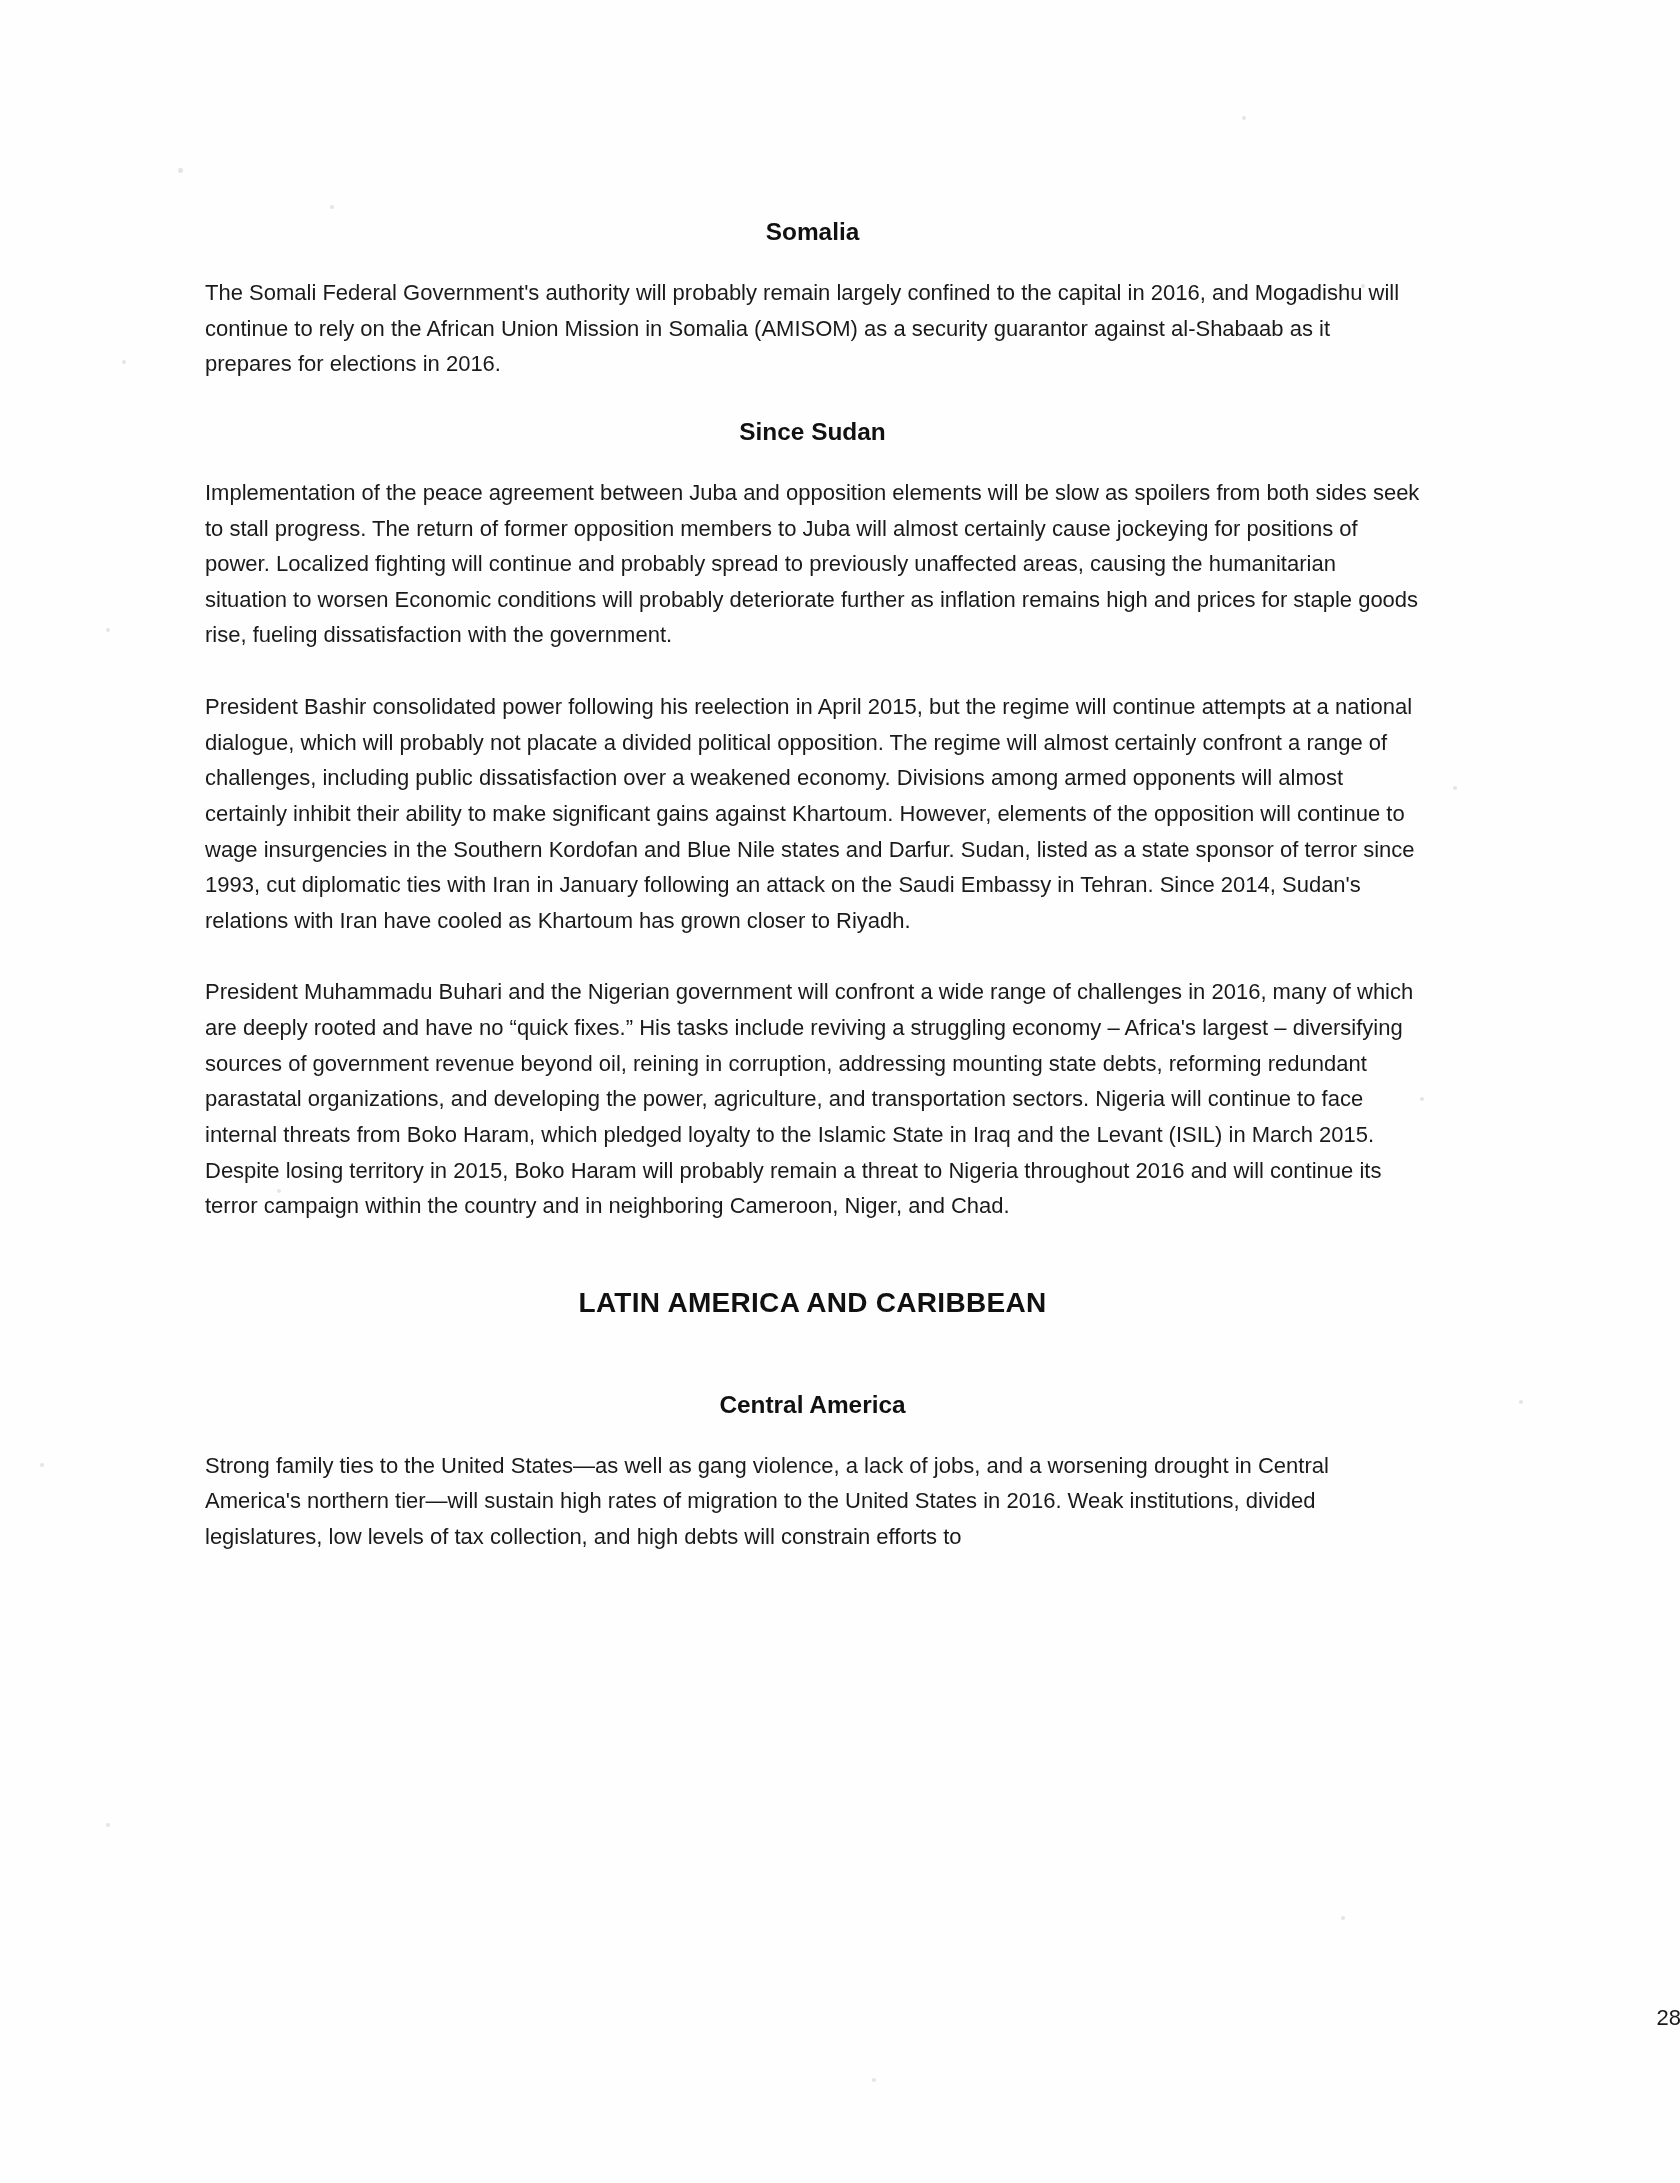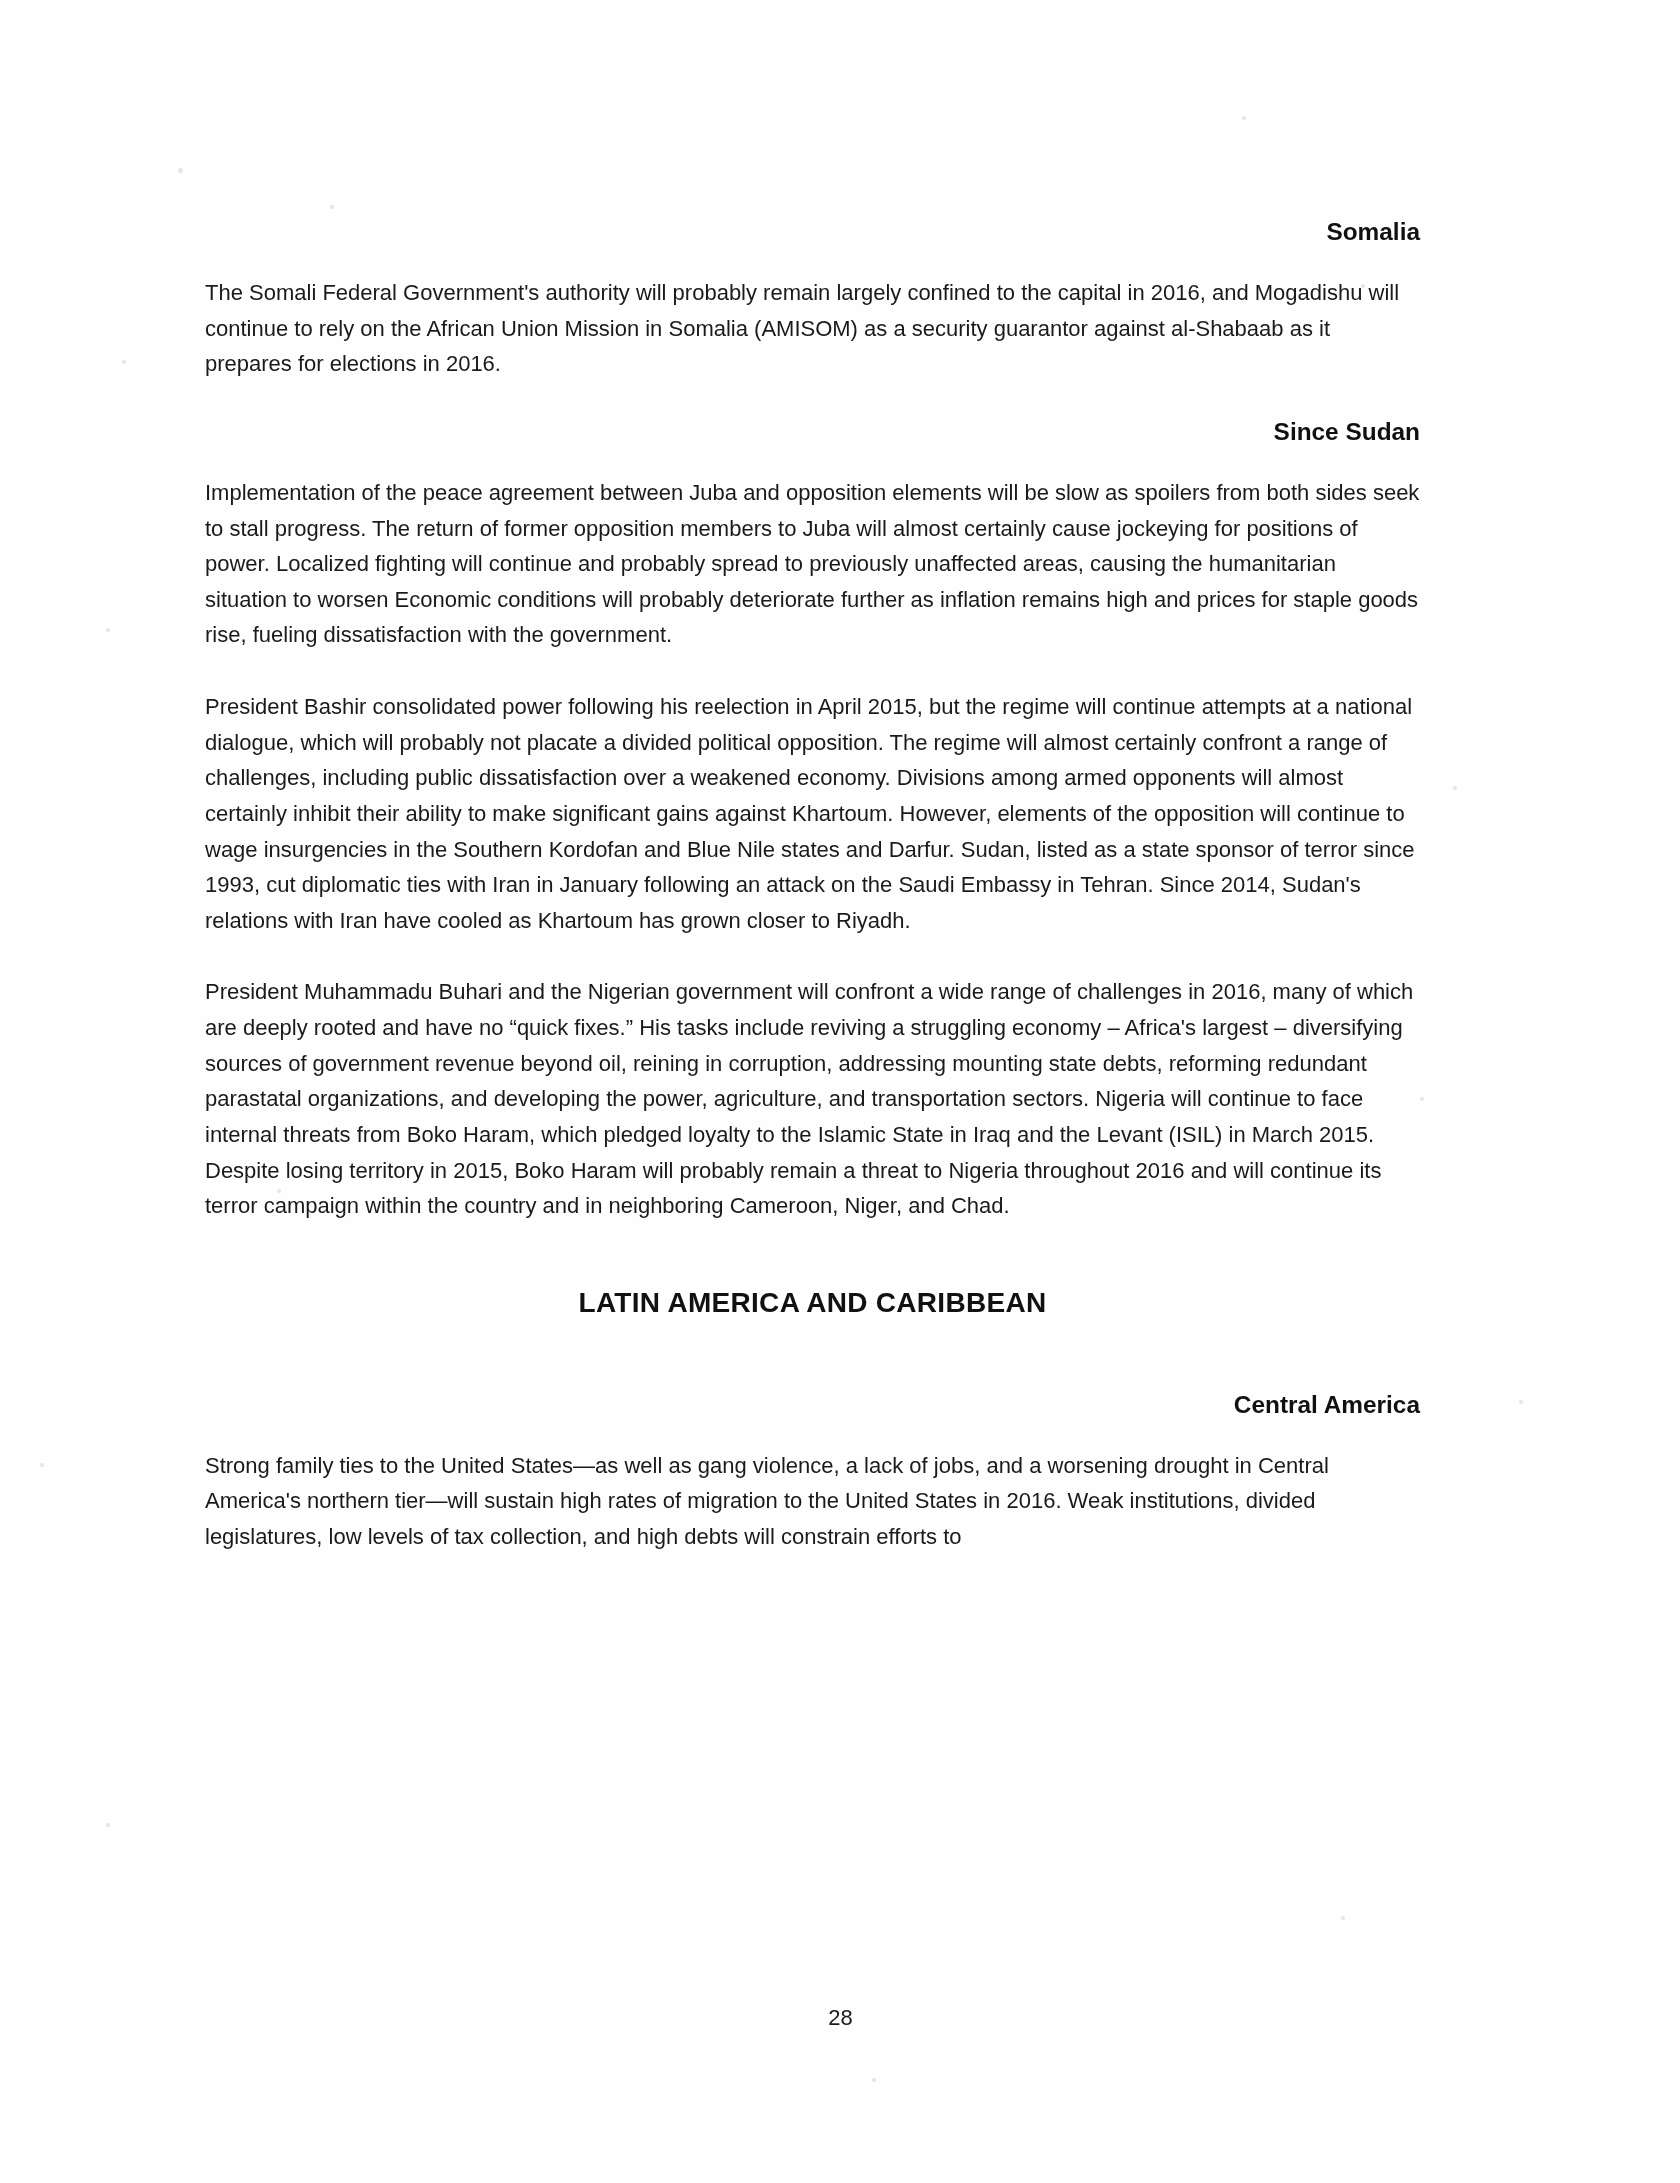--- a/index.html
+++ b/index.html
@@ -31,38 +31,38 @@
   h1.doc-heading {
     font-size: 28px;
     font-weight: bold;
     text-align: center;
     letter-spacing: 0.3px;
     margin: 63px 0 72px 0;
   }
   h2.section-heading {
     font-size: 24.4px;
     font-weight: bold;
-    text-align: right;
+    text-align: center;
     margin: 0 0 29px 0;
   }
   p.body-text {
     font-size: 22px;
     line-height: 1.62;
     margin: 9px 0 36px 0;
     text-align: left;
     color: #1a1a1a;
   }
   .block { margin-bottom: 6.6px; }
   .block + .block h2.section-heading { margin-top: 5.3px; }
   .page-number {
     position: absolute;
     top: 2005px;
     left: 0;
     width: 1681px;
-    text-align: center;
+    text-align: right;
     font-size: 22px;
     color: #1a1a1a;
   }
   
   .speck {
     position: absolute;
     background: #cfcfcf;
     border-radius: 50%;
     opacity: 0.55;
   }

